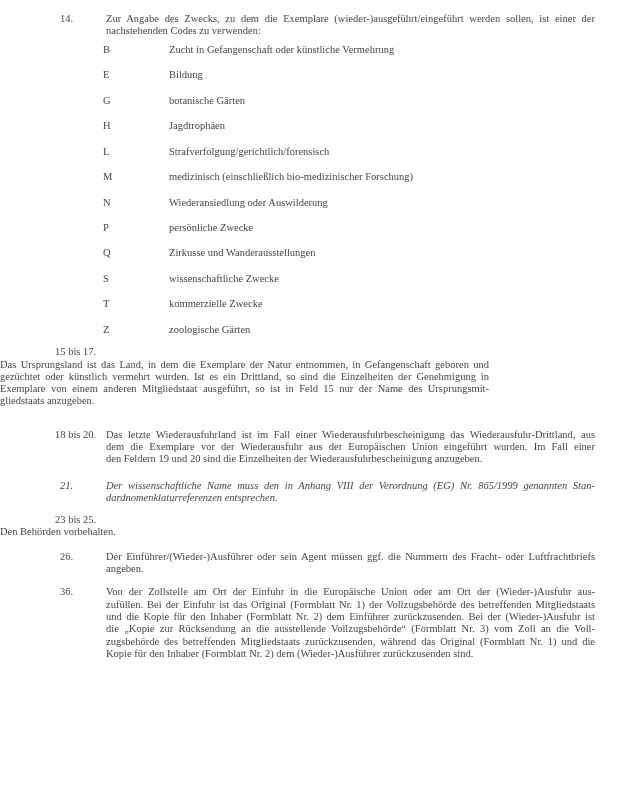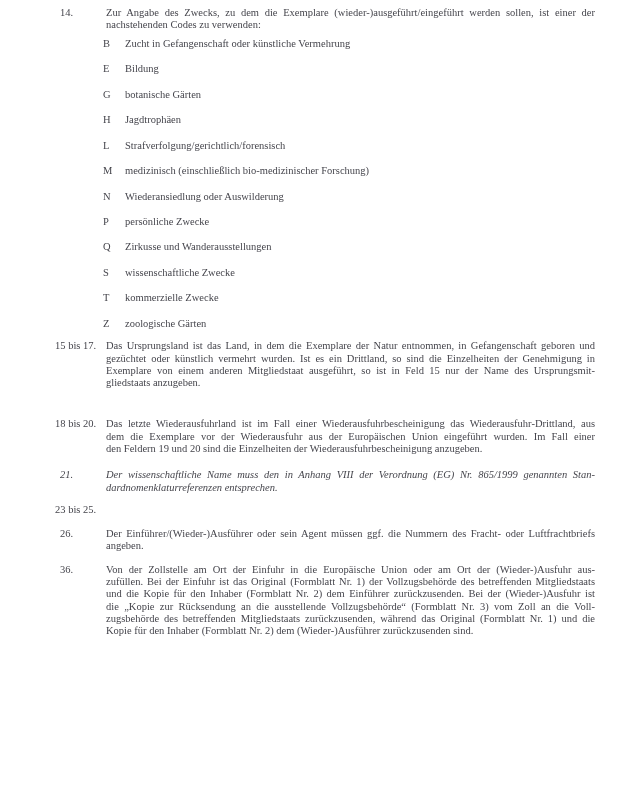--- a/index.html
+++ b/index.html
@@ -11,21 +11,21 @@
     position: relative;
     width: 627px;
     height: 789px;
     background: #ffffff;
     font-family: "Liberation Serif", "DejaVu Serif", serif;
     color: #45454c;
     font-size: 10.5px;
     line-height: 12.3px;
     overflow: hidden;
     box-sizing: border-box;
-    padding-top: 7px;
+    padding-top: 13px;
   }
   .item {
     display: flex;
   }
   .num {
     margin-left: 55px;
     width: 51px;
     flex-shrink: 0;
     box-sizing: border-box;
   }
@@ -54,24 +54,25 @@
   }
   .code-row:last-child {
     margin-bottom: 0;
   }
   .code-letter {
     width: 22px;
     flex-shrink: 0;
   }
   .code-label {
     flex: 1;
+    margin-left: 44px;
   }
   
   .item-intro { margin-bottom: 6px; }
-  .p0 { margin-bottom: 29px; }
+  .p0 { margin-bottom: 21px; flex-direction: column; }
   .p1 { margin-bottom: 14px; }
   .p2 { margin-bottom: 10px; font-style: italic; }
   .p3 { margin-bottom: 12px; flex-direction: column; }
   .p4 { margin-bottom: 11px; }
   .p5 { margin-bottom: 0; }
 </style>
 </head>
 <body>
 
 <div class="page">
@@ -157,20 +158,23 @@
   <div class="item p2">
     <div class="num short">21.</div>
     <div class="body">
         <div class="line">Der wissenschaftliche Name muss den in Anhang VIII der Verordnung (EG) Nr. 865/1999 genannten Stan-</div>
         <div class="line last">dardnomenklaturreferenzen entsprechen.</div>
       </div>
   </div>
 
   <div class="item p3">
     <div class="num">23 bis 25.</div>
+    <div class="body">
+        <div class="line last">Den Behörden vorbehalten.</div>
+      </div>
   </div>
 
   <div class="item p4">
     <div class="num short">26.</div>
     <div class="body">
         <div class="line">Der Einführer/(Wieder-)Ausführer oder sein Agent müssen ggf. die Nummern des Fracht- oder Luftfrachtbriefs</div>
         <div class="line last">angeben.</div>
       </div>
   </div>
 

